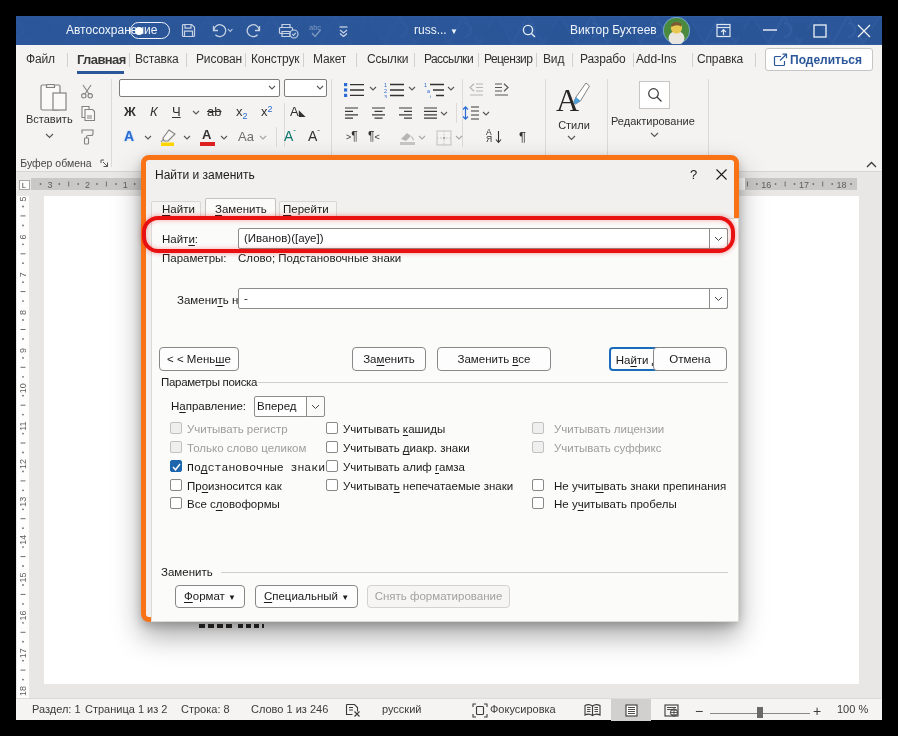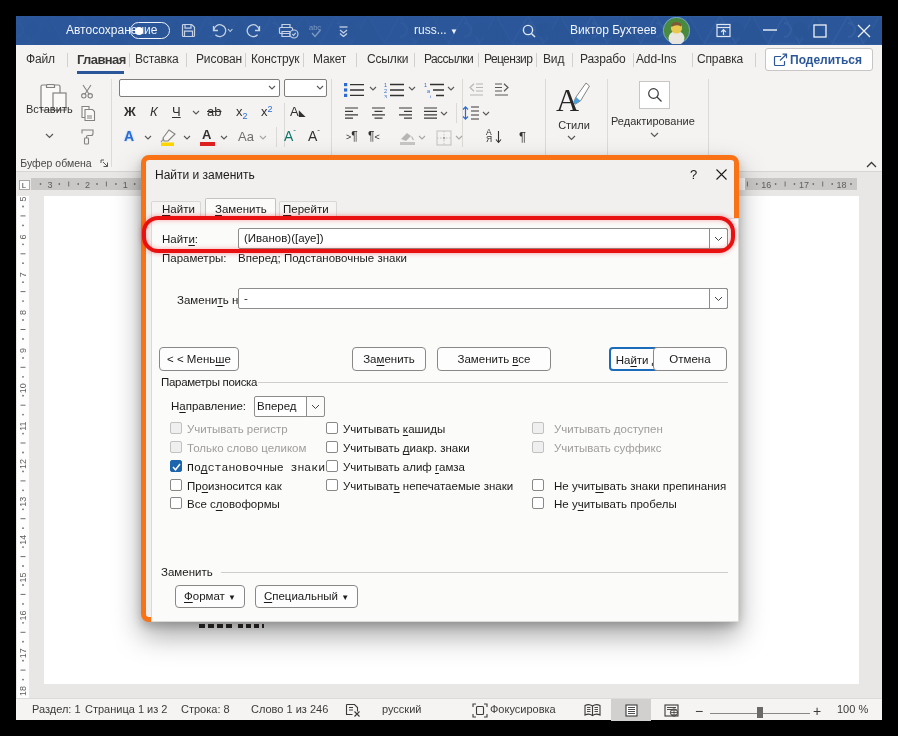--- a/index.html
+++ b/index.html
@@ -193,21 +193,21 @@
     <div class="gsep" style="left:591px"></div>
   <div class="gsep" style="left:692px"></div>
 
   <svg class="ab" style="left:21px;top:6px" width="32" height="32" viewBox="0 0 32 32">
       <g fill="#faf9f8" stroke="#848280" stroke-width="1.2">
         <rect x="4" y="4" width="19" height="25" rx="1.5"></rect>
         <path d="M9.5 6.5 v-2 a1 1 0 0 1 1-1 h6 a1 1 0 0 1 1 1 v2 Z" fill="#f1f0ee"></path>
         <rect x="16" y="12" width="13" height="17"></rect>
       </g>
     </svg>
-  <div class="ab" style="left:10px;top:28px;font-size:11px;color:#323130;">Вставить</div>
+  <div class="ab" style="left:10px;top:38px;font-size:11px;color:#323130;">Вставить</div>
   <svg class="ab" style="left:29px;top:58px" width="9" height="6" viewBox="0 0 9 6">
       <path d="M1 1 l3.5 3.5 L8 1" fill="none" stroke="#5a5856" stroke-width="1.2"></path>
     </svg>
   <svg class="ab" style="left:64px;top:9px" width="16" height="15" viewBox="0 0 16 15">
       <g fill="none" stroke="#848280" stroke-width="1.1">
         <path d="M3 1 L9 10 M11 1 L5 10"></path>
         <circle cx="3.8" cy="11.8" r="2.2"></circle>
         <circle cx="10.2" cy="11.8" r="2.2"></circle>
       </g>
     </svg>
@@ -593,21 +593,21 @@
 
   <div class="dtxt" style="left:16px;top:73px;">Найт<u>и</u>:</div>
   <div class="ab" style="left:92px;top:68px;width:490px;height:21px;background:#fff;border:1px solid #8f8d8b;border-radius:2px;"></div>
   <div class="dtxt" style="left:98px;top:72px;">(Иванов)([ауе])</div>
   <div class="ab" style="left:563px;top:68px;width:19px;height:21px;border:1px solid #8f8d8b;border-radius:0 2px 2px 0;"></div>
   <svg class="ab" style="left:568px;top:76px" width="9" height="6" viewBox="0 0 9 6">
       <path d="M1 1 l3.5 3.5 L8 1" fill="none" stroke="#444" stroke-width="1"></path>
     </svg>
 
   <div class="dtxt" style="left:16px;top:92px;">Параметры:</div>
-  <div class="dtxt" style="left:92px;top:92px;">Вперед; Подстановочные знаки</div>
+  <div class="dtxt" style="left:92px;top:92px;">Слово; Подстановочные знаки</div>
 
   <div class="dtxt" style="left:31px;top:134px;text-align:center;">Замени<u>т</u>ь на:</div>
   <div class="ab" style="left:92px;top:128px;width:490px;height:21px;background:#fff;border:1px solid #8f8d8b;border-radius:2px;"></div>
   <div class="dtxt" style="left:98px;top:132px;">-</div>
   <div class="ab" style="left:563px;top:128px;width:19px;height:21px;border:1px solid #8f8d8b;border-radius:0 2px 2px 0;"></div>
   <svg class="ab" style="left:568px;top:136px" width="9" height="6" viewBox="0 0 9 6">
       <path d="M1 1 l3.5 3.5 L8 1" fill="none" stroke="#444" stroke-width="1"></path>
     </svg>
 
   <div class="btn" style="left:13px;top:187px;width:80px;height:24px;line-height:22px;">&lt; &lt; Мень<u>ш</u>е</div>
@@ -641,32 +641,33 @@
     <div class="cbl" style="left:41px;top:338px;">Все с<u>л</u>овоформы</div>
   <div class="cb" style="left:180px;top:262px;"></div>
     <div class="cbl" style="left:197px;top:263px;">Учитывать <u>к</u>ашиды</div>
   <div class="cb" style="left:180px;top:281px;"></div>
     <div class="cbl" style="left:197px;top:282px;">Учитывать <u>д</u>иакр. знаки</div>
   <div class="cb" style="left:180px;top:300px;"></div>
     <div class="cbl" style="left:197px;top:301px;">Учитывать алиф <u>г</u>амза</div>
   <div class="cb" style="left:180px;top:319px;"></div>
     <div class="cbl" style="left:197px;top:320px;">Учитыват<u>ь</u> непечатаемые знаки</div>
   <div class="cb dis" style="left:386px;top:262px;"></div>
-    <div class="cbl dis" style="left:408px;top:263px;">Учитывать доступен</div>
+    <div class="cbl dis" style="left:408px;top:263px;">Учитывать лицензии</div>
   <div class="cb dis" style="left:386px;top:281px;"></div>
     <div class="cbl dis" style="left:408px;top:282px;">Учитывать суффикс</div>
   <div class="cb" style="left:386px;top:319px;"></div>
     <div class="cbl" style="left:408px;top:320px;">Не учит<u>ы</u>вать знаки препинания</div>
   <div class="cb" style="left:386px;top:337px;"></div>
     <div class="cbl" style="left:408px;top:338px;">Не у<u>ч</u>итывать пробелы</div>
 
   <div class="dtxt" style="left:15px;top:406px;">Заменить</div>
   <div class="ab" style="left:75px;top:412px;width:507px;height:1px;background:#d0cecb;"></div>
   <div class="btn" style="left:29px;top:425px;width:70px;height:23px;line-height:21px;"><u>Ф</u>ормат <span style="font-size:8px;">▼</span></div>
   <div class="btn" style="left:109px;top:425px;width:103px;height:23px;line-height:21px;"><u>С</u>пециальный <span style="font-size:8px;">▼</span></div>
+  <div class="btn" style="left:221px;top:425px;width:143px;height:23px;line-height:21px;color:#a3a19f;border-color:#d4d2d0;background:#f6f5f4;">Снять форматирование</div>
 </div>
 
 <div class="ab" style="left:142px;top:216px;width:593px;height:37px;border:4.5px solid #e81010;border-radius:16px;box-shadow:0 0 5px rgba(232,16,16,.45), inset 0 0 5px rgba(232,16,16,.35);"></div>
 <div id="statusbar" class="ab">
   <div class="st" style="left:8px;margin-left:8px;">Раздел: 1</div>
   <div class="st" style="left:69px;">Страница 1 из 2</div>
   <div class="st" style="left:165px;">Строка: 8</div>
   <div class="st" style="left:235px;">Слово 1 из 246</div>
   <svg class="ab" style="left:329px;top:4px" width="17" height="14" viewBox="0 0 17 14">
       <g fill="none" stroke="#3b3a39" stroke-width="1.1">

